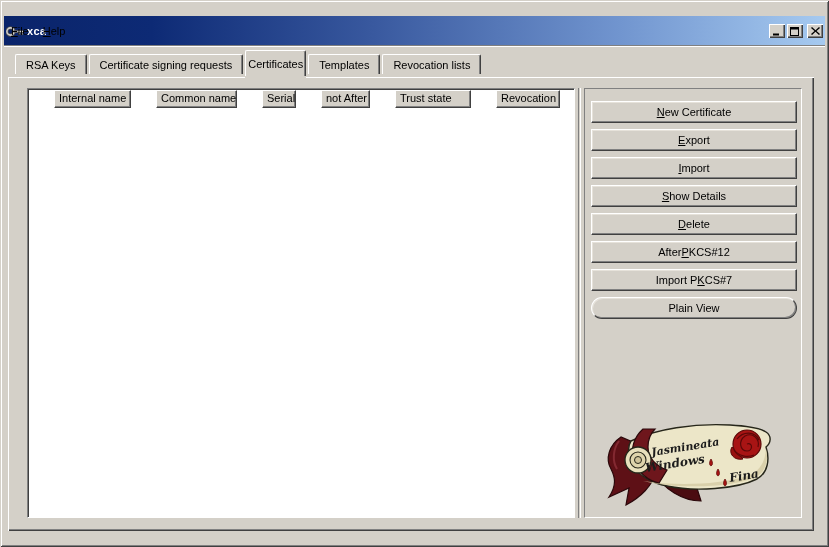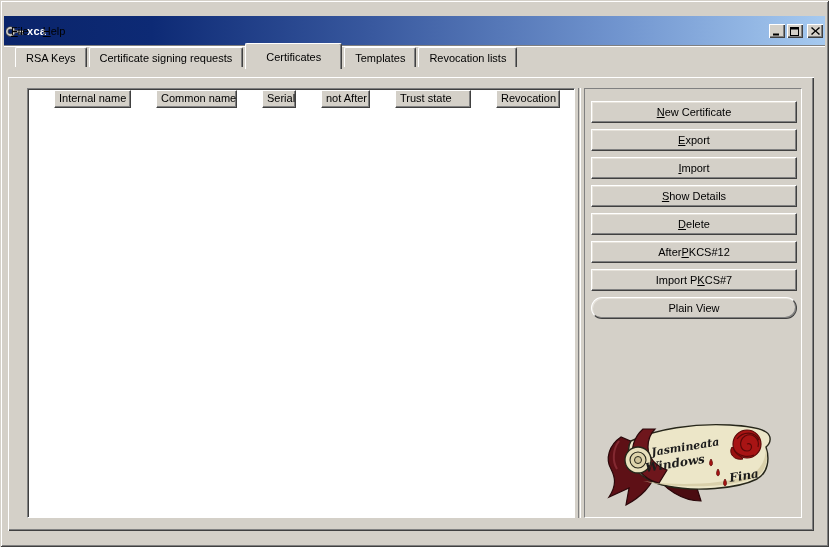--- a/index.html
+++ b/index.html
@@ -41,31 +41,31 @@
     position:absolute; left:4px; top:45px; width:821px; height:2px;
     border-top:1px solid #808080; border-bottom:1px solid #ffffff;
   }
 
   
   .tabstrip {
     position:absolute; left:15px; top:53px; height:26px;
     display:flex; align-items:flex-end; z-index:5;
   }
   .tab {
-    height:20px; margin-bottom:10px; margin-right:2px; padding:0 10px;
+    height:20px; margin-bottom:3px; margin-right:2px; padding:0 10px;
     background:#d4d0c8; font-size:11px; color:#000;
     display:flex; align-items:center;
     border-top:1px solid #ffffff; border-left:1px solid #ffffff;
     border-right:1px solid #404040;
     box-shadow: inset -1px 0 0 #808080;
     border-top-left-radius:2px; border-top-right-radius:2px;
     position:relative; top:-2px;
   }
   .tab.active {
-    height:26px; top:0; z-index:6; padding:0 20px;
+    height:26px; top:0; z-index:6; padding:0 2px;
     box-shadow: inset -1px 0 0 #808080, 0 2px 0 #d4d0c8;
   }
 
   
   .panel {
     position:absolute; left:8px; top:77px; width:806px; height:454px;
     background:#d4d0c8;
     box-shadow: inset 1px 1px 0 #ffffff, inset -1px -1px 0 #404040, inset -2px -2px 0 #808080;
   }
 

